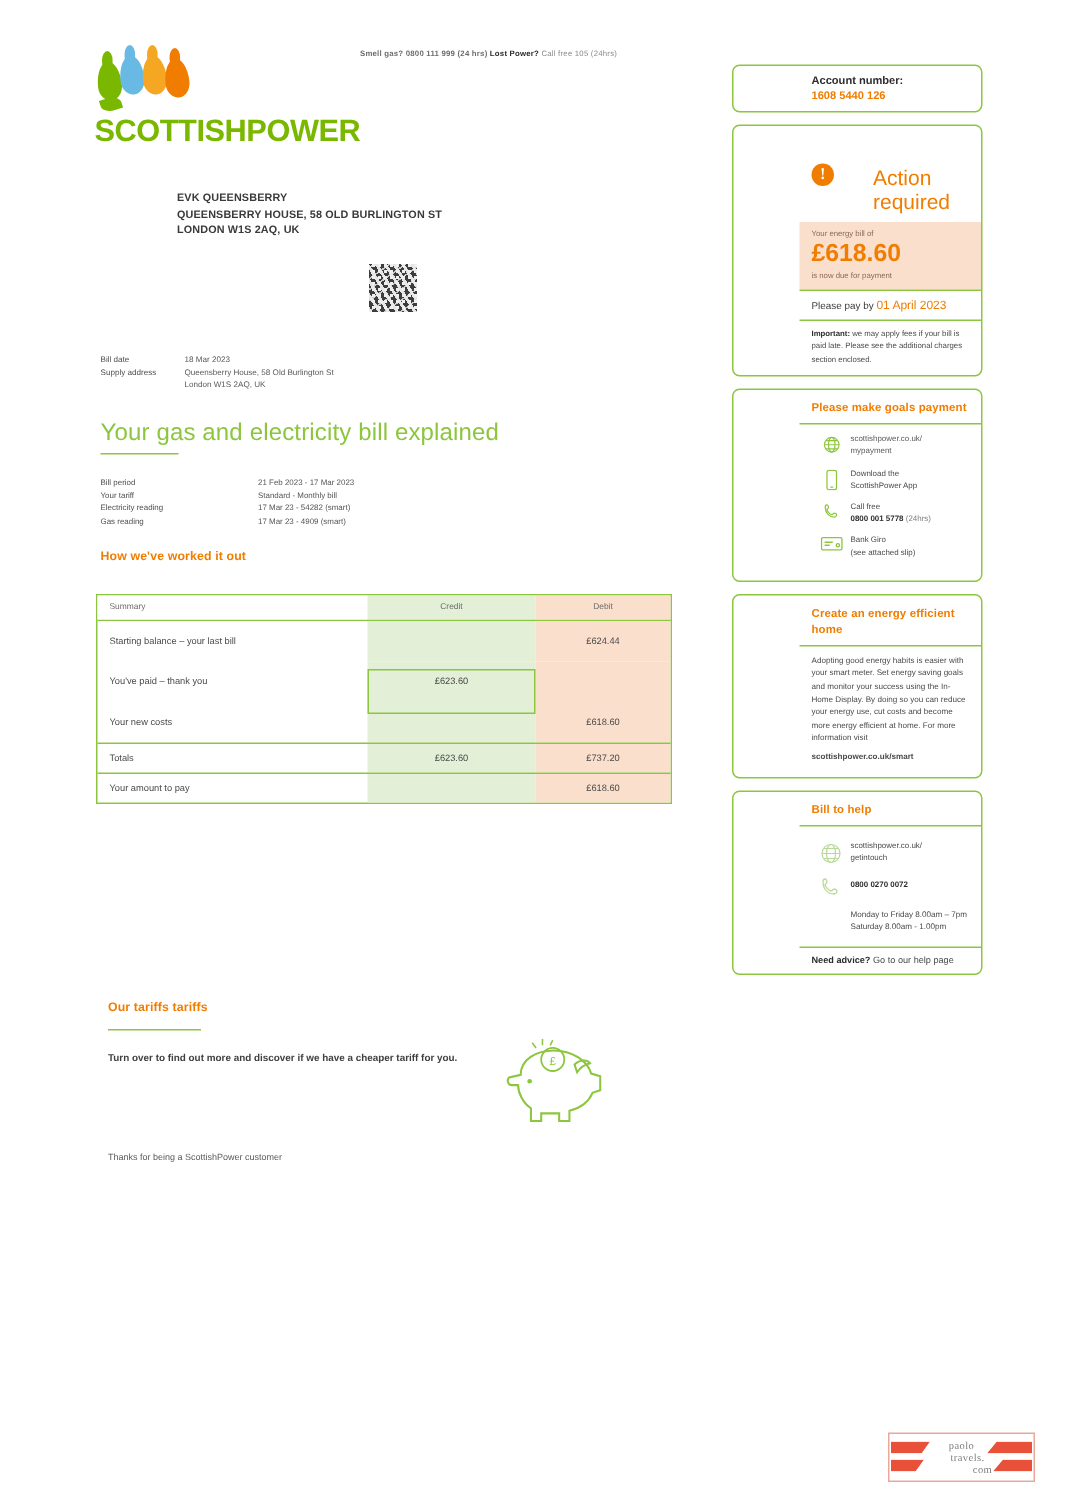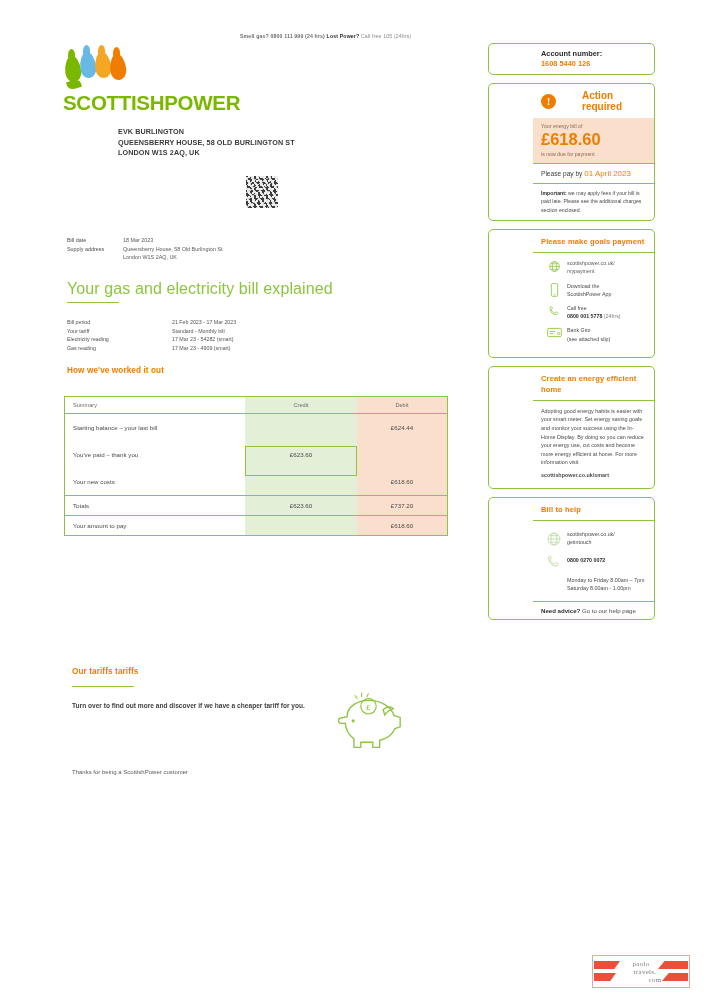--- a/index.html
+++ b/index.html
@@ -16,21 +16,21 @@
   
   .emergency-line {
     position: absolute; top: 33px; left: 240px; width: 250px;
     font-size: 5.2px; font-weight: bold; letter-spacing: .15px;
     color: #6d6d6d; white-space: nowrap;
   }
   .emergency-line .lost { color: #2b2b2b; }
   .emergency-line .thin { font-weight: normal; color: #8a8a8a; }
 
   
-  .logo-wrap { position: absolute; left: 63px; top: 50px; width: 180px; }
+  .logo-wrap { position: absolute; left: 63px; top: 35px; width: 180px; }
   .logo-drops { position: relative; height: 40px; width: 90px; margin-left: 2px;}
   .drop {
     position: absolute; width: 16px; height: 26px;
     border-radius: 50% 50% 50% 50% / 62% 62% 38% 38%;
     transform: rotate(-6deg);
   }
   .drop::after{
     content:""; position:absolute; left:50%; top:-7px; width:7px; height:12px;
     transform:translateX(-50%) rotate(6deg);
     background:inherit; border-radius:50% 50% 40% 40%;
@@ -149,21 +149,21 @@
   .acct-num { padding: 5px 8px 6px 8px; }
   .acct-num .lbl { font-size: 7.4px; font-weight: bold; color:#2d2d2d; }
   .acct-num .val { font-size: 7.4px; color:#f07d00; font-weight: bold; margin-top: 1px; }
 
   .action-row { display:flex; align-items:center; padding: 6px 8px; }
   .excl {
     width: 15px; height: 15px; border-radius: 50%; background: #f07d00; flex:none;
     color:#fff; font-size: 11px; font-weight: bold; text-align:center; line-height: 15px;
     font-family:"Liberation Serif", serif;
   }
-  .action-label { font-size: 10px; font-weight:bold; color:#f07d00; margin-left: 26px; }
+  .action-label { font-size: 14px; font-weight:normal; color:#f07d00; margin-left: 26px; margin-top: 20px; }
 
   .amount-block { background:#fbdfcd; padding: 5px 8px 6px 8px; }
   .amount-block .small { font-size: 5.2px; color:#8a6a55; }
   .amount-big { font-size: 16.5px; font-weight: bold; color:#f07d00; line-height: 19px; margin: 1px 0 2px 0;}
 
   .paybyline { padding: 5px 8px; font-size: 6.6px; color:#3a3a3a; }
   .paybyline .date { color:#f07d00; font-size: 8px; font-weight: normal; }
 
   .important { padding: 5px 8px 6px 8px; font-size: 5.2px; line-height: 8.4px; color:#4a4a4a; }
   .important b { color:#2d2d2d; }
@@ -213,21 +213,21 @@
       <div class="drop d1"></div>
       <div class="drop d2"></div>
       <div class="drop d3"></div>
       <div class="drop d4"></div>
       <div class="leaf"></div>
     </div>
     <div class="logo-text">SCOTTISHPOWER</div>
   </div>
 
   <div class="cust-address">
-    <div>EVK BURLINGTON</div>
+    <div>EVK QUEENSBERRY</div>
     <div>QUEENSBERRY HOUSE, 58 OLD BURLINGTON ST</div>
     <div>LONDON W1S 2AQ, UK</div>
   </div>
 
   <div class="qr"></div>
 
   <div class="bill-meta">
     <div class="row">
       <span class="lbl">Bill date</span>
       <span class="val">18 Mar 2023</span>

